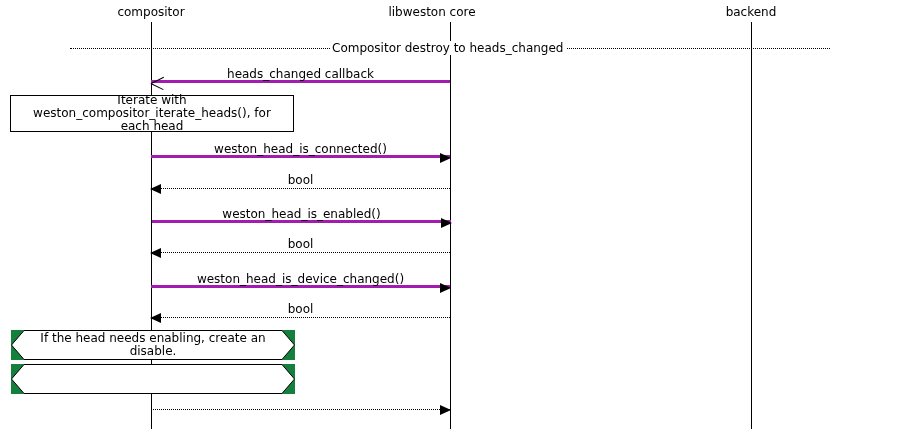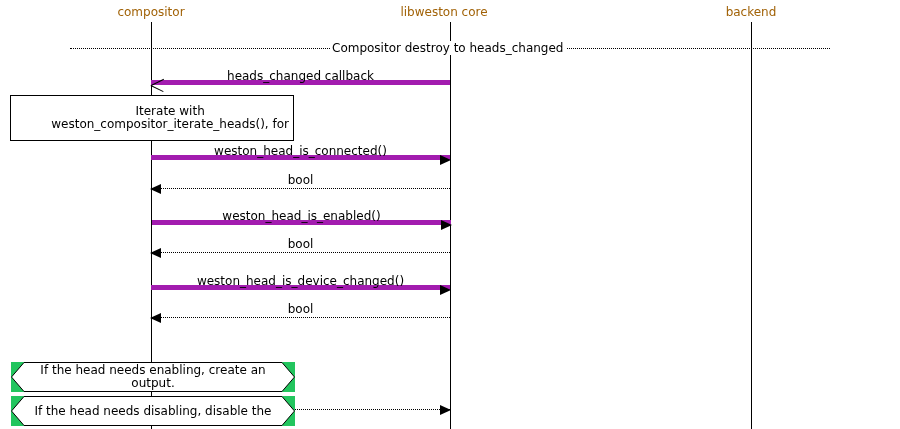--- a/index.html
+++ b/index.html
@@ -18,21 +18,21 @@
     background: #ffffff;
     overflow: hidden;
   }
   
   .lifeline-head {
     position: absolute;
     transform: translateX(-50%);
     font-size: 12px;
     line-height: 14px;
     white-space: nowrap;
-    color: #a16207;
+    color: #000000;
     top: 5px;
   }
   .lifeline-line {
     position: absolute;
     width: 1px;
     background: #000000;
   }
   
   .divider-line {
     position: absolute;
@@ -46,21 +46,21 @@
     line-height: 14px;
     white-space: nowrap;
     padding: 0 2px;
     transform: translateY(-50%);
   }
   
   .msg {
     position: absolute;
     height: 0;
   }
-  .msg.solid { border-top: 5px solid #a21caf; }
+  .msg.solid { border-top: 3px solid #a21caf; }
   .msg.dotted { border-top: 1px dotted #000000; }
   .msg-label {
     position: absolute;
     bottom: 2px;
     left: 50%;
     transform: translateX(-50%);
     font-size: 12px;
     line-height: 14px;
     white-space: nowrap;
     background: transparent;
@@ -109,42 +109,41 @@
     justify-content: center;
     text-align: center;
     font-size: 12px;
     line-height: 13px;
     padding: 1px 4px;
   }
   
   .hex {
     position: absolute;
     box-sizing: border-box;
-    background: #22c55e;
-    margin-top: 32px;
+    background: #15803d;
   }
   .hex .hex-text {
     position: absolute;
     left: 14px; right: 14px;
     top: 50%;
     transform: translateY(-50%);
     text-align: center;
     font-size: 12px;
     line-height: 13px;
   }
   .hex svg { display: block; }
 </style>
 </head>
 <body>
 
 <div id="diagram">
   <div id="layer-lifelines">
       <div class="lifeline-head" style="left: 151px;">compositor</div>
       <div class="lifeline-line" style="left: 151px; top: 22px; height: 407px;"></div>
-      <div class="lifeline-head" style="left: 444px;">libweston core</div>
+      <div class="lifeline-head" style="left: 432px;">libweston core</div>
       <div class="lifeline-line" style="left: 450px; top: 22px; height: 407px;"></div>
       <div class="lifeline-head" style="left: 751px; text-align: center;">backend</div>
       <div class="lifeline-line" style="left: 751px; top: 22px; height: 407px;"></div>
     </div>
   <div id="layer-divider">
       <div class="divider-line" style="left: 70px; width: 760px; top: 48px;"></div>
       <div class="divider-label" style="left: 330px; top: 48px;">Compositor destroy to heads_changed</div>
     </div>
   <div id="layer-messages">
       <div class="msg solid" style="left: 151px; width: 299px; top: 80px;">
@@ -173,39 +172,39 @@
       </div>
       <div class="msg dotted" style="left: 151px; width: 299px; top: 317px;">
         <div class="head-filled-left"></div>
         <div class="msg-label">bool</div>
       </div>
       <div class="msg dotted" style="left: 151px; width: 299px; top: 409px;">
         <div class="head-filled-right"></div>
       </div>
     </div>
   <div id="layer-notes">
-      <div class="note-box" style="left: 10px; top: 95px; width: 284px; height: 46px; justify-content: flex-end;">
+      <div class="note-box" style="left: 10px; top: 95px; width: 284px; height: 37px;">
         <div>
           <div>Iterate with</div>
           <div>weston_compositor_iterate_heads(), for</div>
+          <div>each head</div>
         </div>
       </div>
     </div>
   <div id="layer-conditions">
       <div class="hex" style="left: 11px; top: 330px; width: 284px; height: 30px;">
         <svg width="284" height="30" viewBox="0 0 284 30" style="position: absolute; left: 0px; top: 0px;">
           <polygon points="0.5,15 13,0.5 271,0.5 283.5,15 271,29.5 13,29.5" fill="#ffffff" stroke="#000000" stroke-width="1"></polygon>
         </svg>
         <div class="hex-text">
           <div>If the head needs enabling, create an</div>
-          <div>output.</div>
+          <div>disable.</div>
         </div>
       </div>
       <div class="hex" style="left: 11px; top: 364px; width: 284px; height: 30px;">
         <svg width="284" height="30" viewBox="0 0 284 30" style="position: absolute; left: 0px; top: 0px;">
           <polygon points="0.5,15 13,0.5 271,0.5 283.5,15 271,29.5 13,29.5" fill="#ffffff" stroke="#000000" stroke-width="1"></polygon>
         </svg>
         <div class="hex-text">
-          <div>If the head needs disabling, disable the</div>
         </div>
       </div>
     </div>
 </div>
 
 </body></html>

